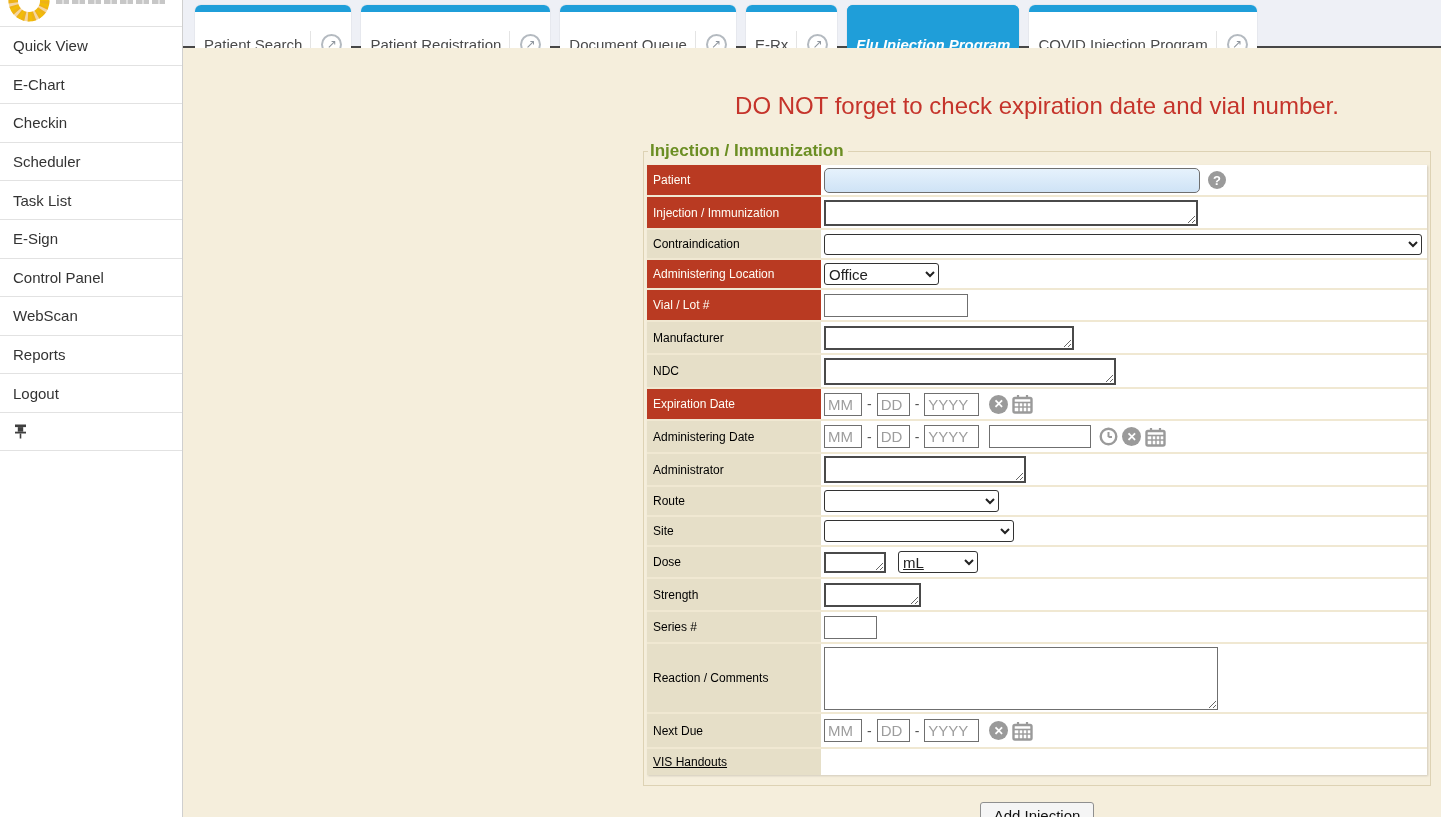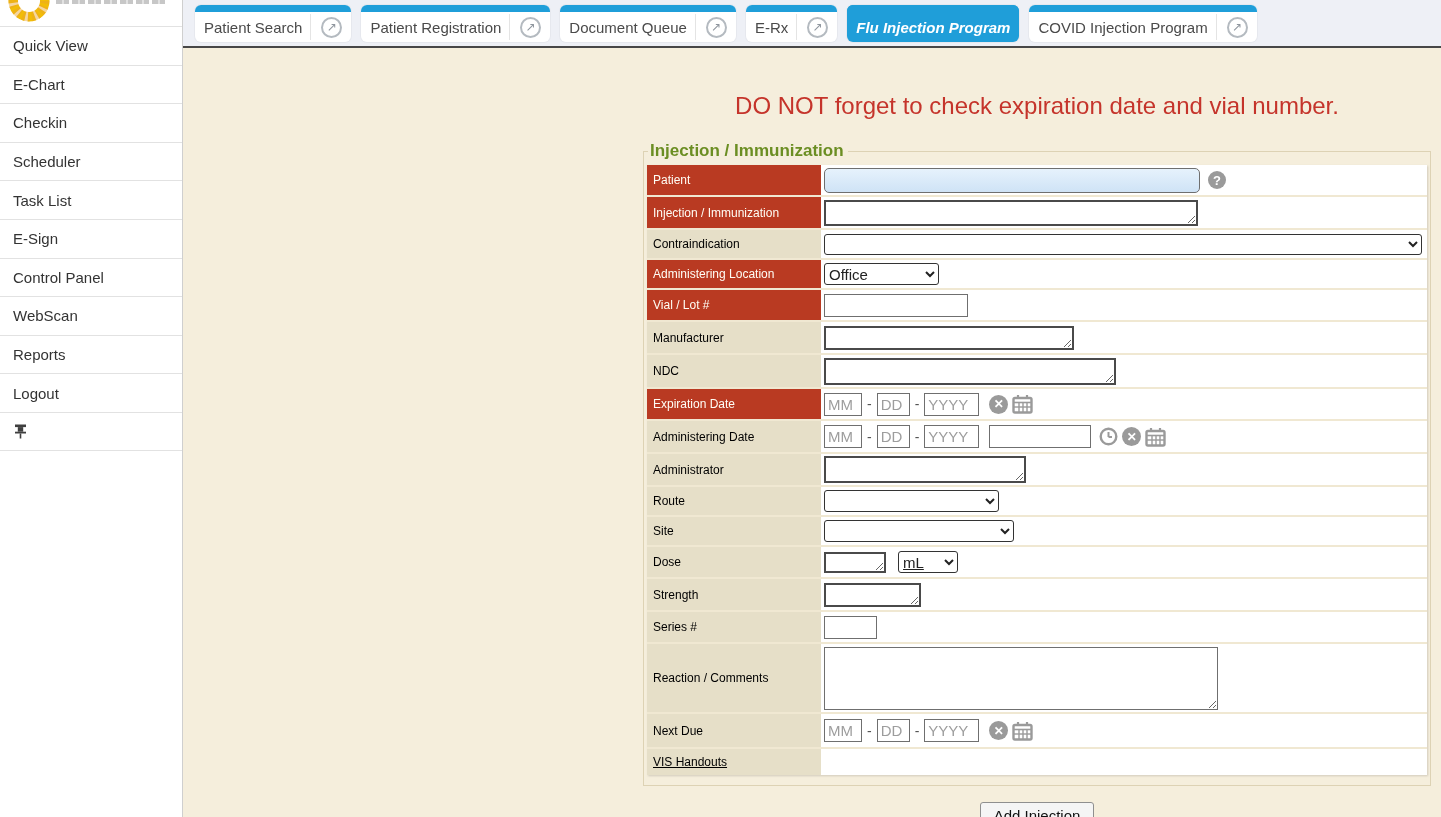--- a/index.html
+++ b/index.html
@@ -16,21 +16,21 @@
   .nav-item { height:38.6px; display:flex; align-items:center; padding-left:13px; font-size:15px; color:#333;
      border-bottom:1px solid #e2e2e2; cursor:pointer; background:#fff; }
   .pin-row { height:38px; display:flex; align-items:center; padding-left:14px; border-bottom:1px solid #e2e2e2; }
 
   
   .main { flex:1; display:flex; flex-direction:column; }
 
   
   .tabbar { height:48px; background:#eef0f6; border-bottom:2px solid #474747; display:flex; align-items:flex-start; padding:5px 0 0 12px; gap:10px; }
   .tab { border-radius:6px; overflow:hidden; background:#fff; display:flex; flex-direction:column; cursor:pointer;
-     box-shadow:0 0 0 1px rgba(0,0,0,0.03); }
+     box-shadow:0 0 0 1px rgba(0,0,0,0.03);gap:17px; }
   .tab .strip { height:7px; background:#1f9ed9; }
   .tab .body { height:30px; display:flex; align-items:center; padding:0 9px; gap:8px; }
   .tab .label { font-size:15px; color:#4a4a4a; white-space:nowrap; }
   .tab .popout { width:21px; height:21px; border:2px solid #b4bac0; border-radius:50%;
      display:flex; align-items:center; justify-content:center; color:#8f969e; font-size:12px; font-family:"DejaVu Sans",sans-serif; margin-left:2px; }
   .tab .divider { width:1px; height:26px; background:#e4e4e4; }
   .tab.active { background:#1f9ed9; }
   .tab.active .strip { background:#1f9ed9; }
   .tab.active .body { height:30px; }
   .tab.active .label { color:#fff; font-weight:bold;font-style:italic; }
@@ -61,21 +61,21 @@
   .inj-textarea { width:374px; height:26px; }
   .contra-select { flex:1; margin-right:2px; height:21px; }
   .office-select { width:115px; }
   .vial-input { width:144px; height:23px; }
   .manu-textarea { width:250px; height:24px; }
   .ndc-textarea { width:292px; height:27px; }
   .admin-textarea { width:202px; height:27px; }
   .route-select { width:175px; }
   .site-select { width:190px; }
   .dose-textarea { width:62px; height:21px; }
-  .unit-select { width:60px;text-decoration:underline; }
+  .unit-select { width:80px;text-decoration:underline; }
   .strength-textarea { width:97px; height:24px; }
   .series-input { width:53px; height:23px; }
   .reaction-textarea { width:394px; height:63px; }
 
   .din { height:23px; text-align:left; padding:1px 4px; border:1px solid #7a7a7a; }
   .din.mm { width:38px; } .din.dd { width:33px; } .din.yyyy { width:55px; }
   .dsep { color:#555; font-size:14px; margin:0 1px; }
   .timein { width:102px; height:23px; margin-left:6px; }
 
   .cicon { width:19px; height:19px; border-radius:50%; background:#9a9a9a; color:#fff; font-weight:bold;

